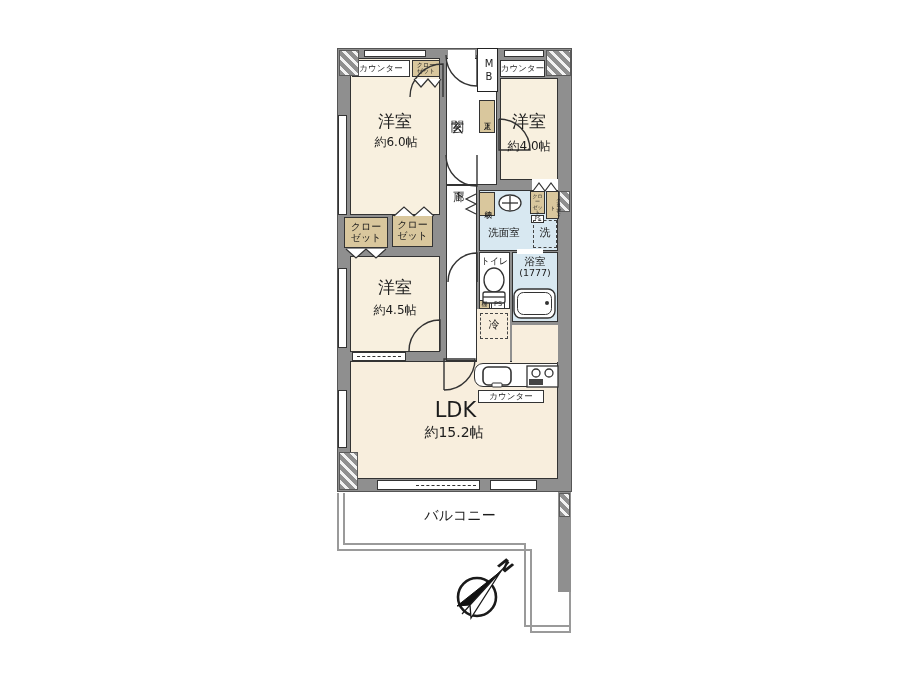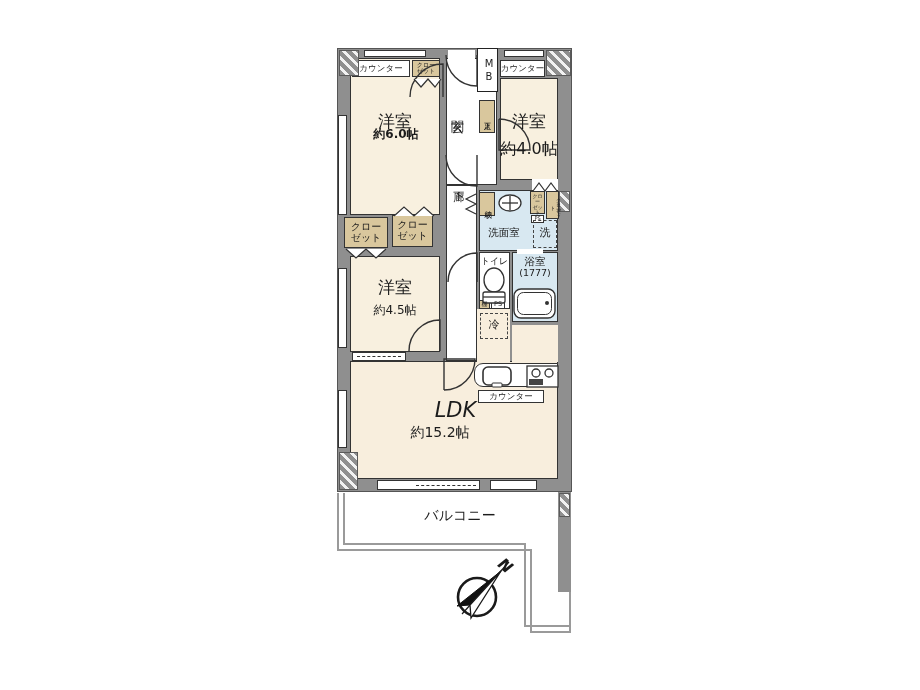--- a/index.html
+++ b/index.html
@@ -147,30 +147,30 @@
     <g>
       <line x1="462" y1="614" x2="509" y2="562" stroke="#1a1a1a" stroke-width="1.2"></line>
       <circle cx="477" cy="597" r="19" fill="none" stroke="#1a1a1a" stroke-width="2.6"></circle>
       <polygon points="501,571 457,606 470,605" fill="#111" stroke="#111" stroke-width="1"></polygon>
       <polygon points="501,571 471,618 470,605" fill="#fff" stroke="#1a1a1a" stroke-width="1.3"></polygon>
       <text x="505" y="571" font-size="16" font-style="italic" font-weight="bold" fill="#1a1a1a" text-anchor="middle" transform="rotate(40,505,566)">N</text>
     </g>
   </svg>
 
   <div class="lbl" style="left:350px;top:112px;width:90px;font-size:17px;">洋室</div>
-  <div class="lbl" style="left:350px;top:128px;width:92px;font-size:12px;font-weight:bold;">約6.0帖</div>
+  <div class="lbl" style="left:350px;top:136px;width:92px;font-size:12px;">約6.0帖</div>
 
   <div class="lbl" style="left:500px;top:112px;width:58px;font-size:17px;">洋室</div>
-  <div class="lbl" style="left:498px;top:140px;width:62px;font-size:16px;">約4.0帖</div>
+  <div class="lbl" style="left:498px;top:140px;width:62px;font-size:12px;">約4.0帖</div>
 
   <div class="lbl" style="left:350px;top:278px;width:90px;font-size:17px;">洋室</div>
   <div class="lbl" style="left:350px;top:304px;width:90px;font-size:12px;">約4.5帖</div>
 
-  <div class="lbl" style="left:350px;top:398px;width:211px;font-size:21px;font-style:italic;">LDK</div>
-  <div class="lbl" style="left:336px;top:424px;width:208px;font-size:14px;">約15.2帖</div>
+  <div class="lbl" style="left:350px;top:398px;width:211px;font-size:21px;">LDK</div>
+  <div class="lbl" style="left:350px;top:424px;width:208px;font-size:14px;">約15.2帖</div>
 
   <div class="lbl vert" style="left:449px;top:90px;font-size:13px;height:40px;">玄関</div>
   <div class="lbl vert" style="left:451px;top:166px;font-size:11px;height:34px;">廊下</div>
   <div class="lbl" style="left:479px;top:226px;width:50px;font-size:10.5px;">洗面室</div>
   <div class="lbl" style="left:512px;top:255px;width:46px;font-size:10.5px;">浴室</div>
   <div class="lbl" style="left:512px;top:268px;width:46px;font-size:9.5px;">(1777)</div>
   <div class="lbl" style="left:479px;top:256px;width:31px;font-size:9px;">トイレ</div>
   <div class="lbl" style="left:400px;top:507px;width:120px;font-size:14px;">バルコニー</div>
 
   <div class="lbl" style="left:352px;top:64px;width:58px;font-size:8.5px;">カウンター</div>

